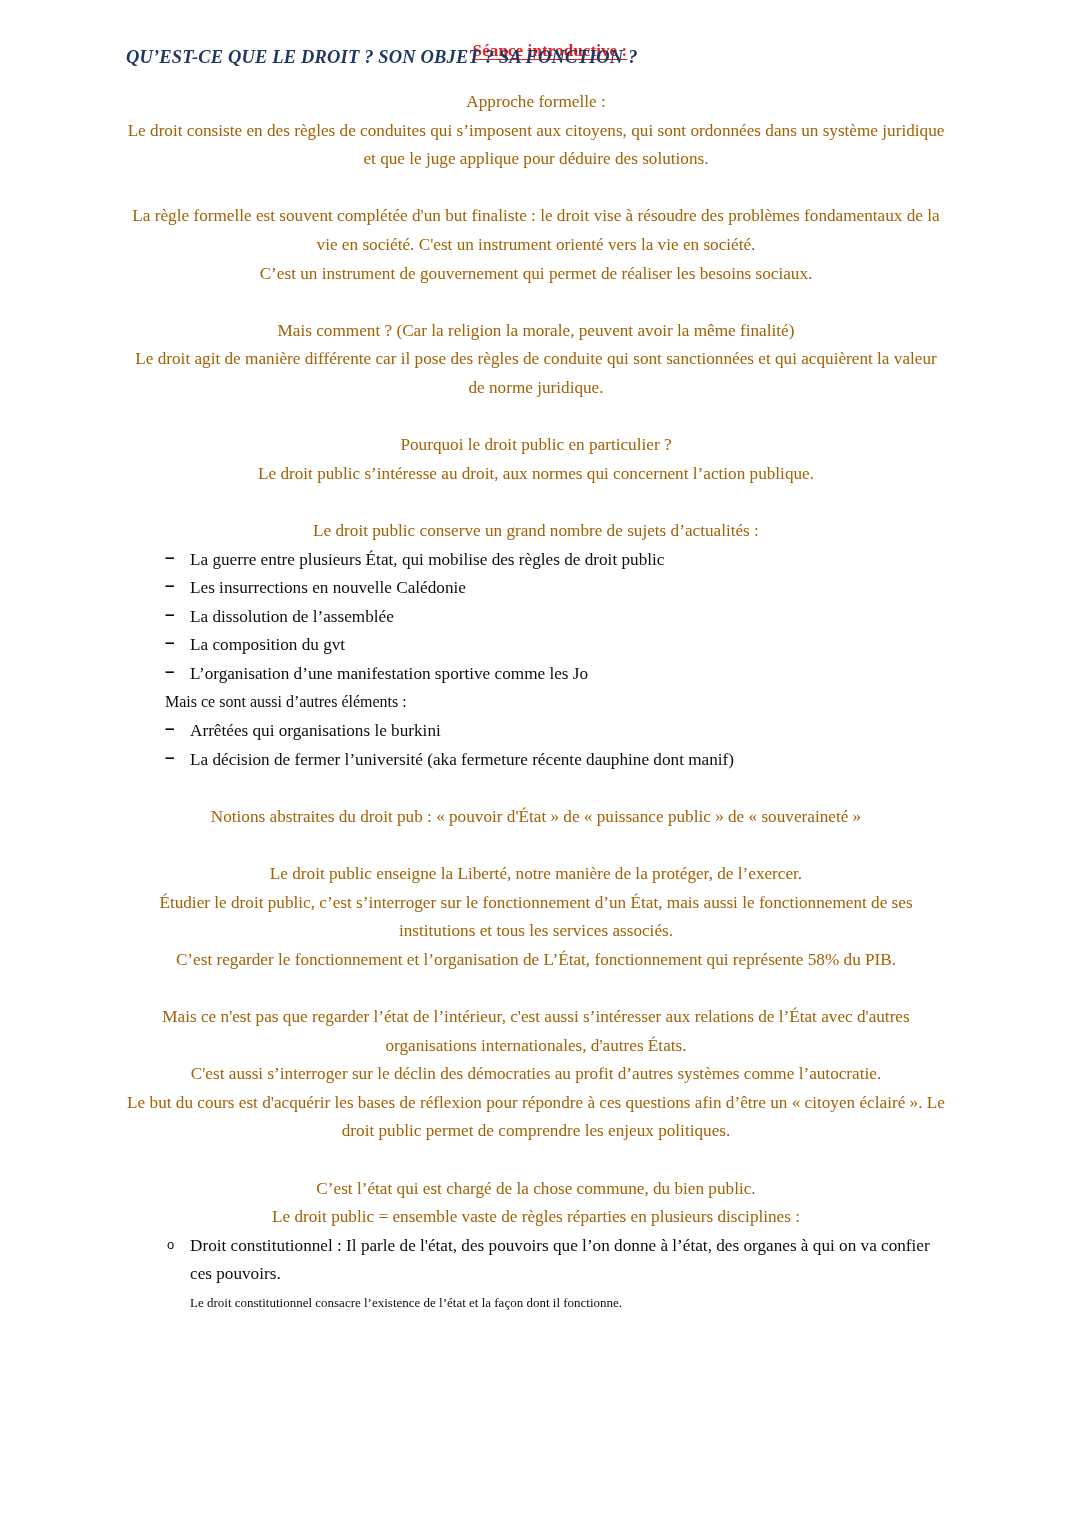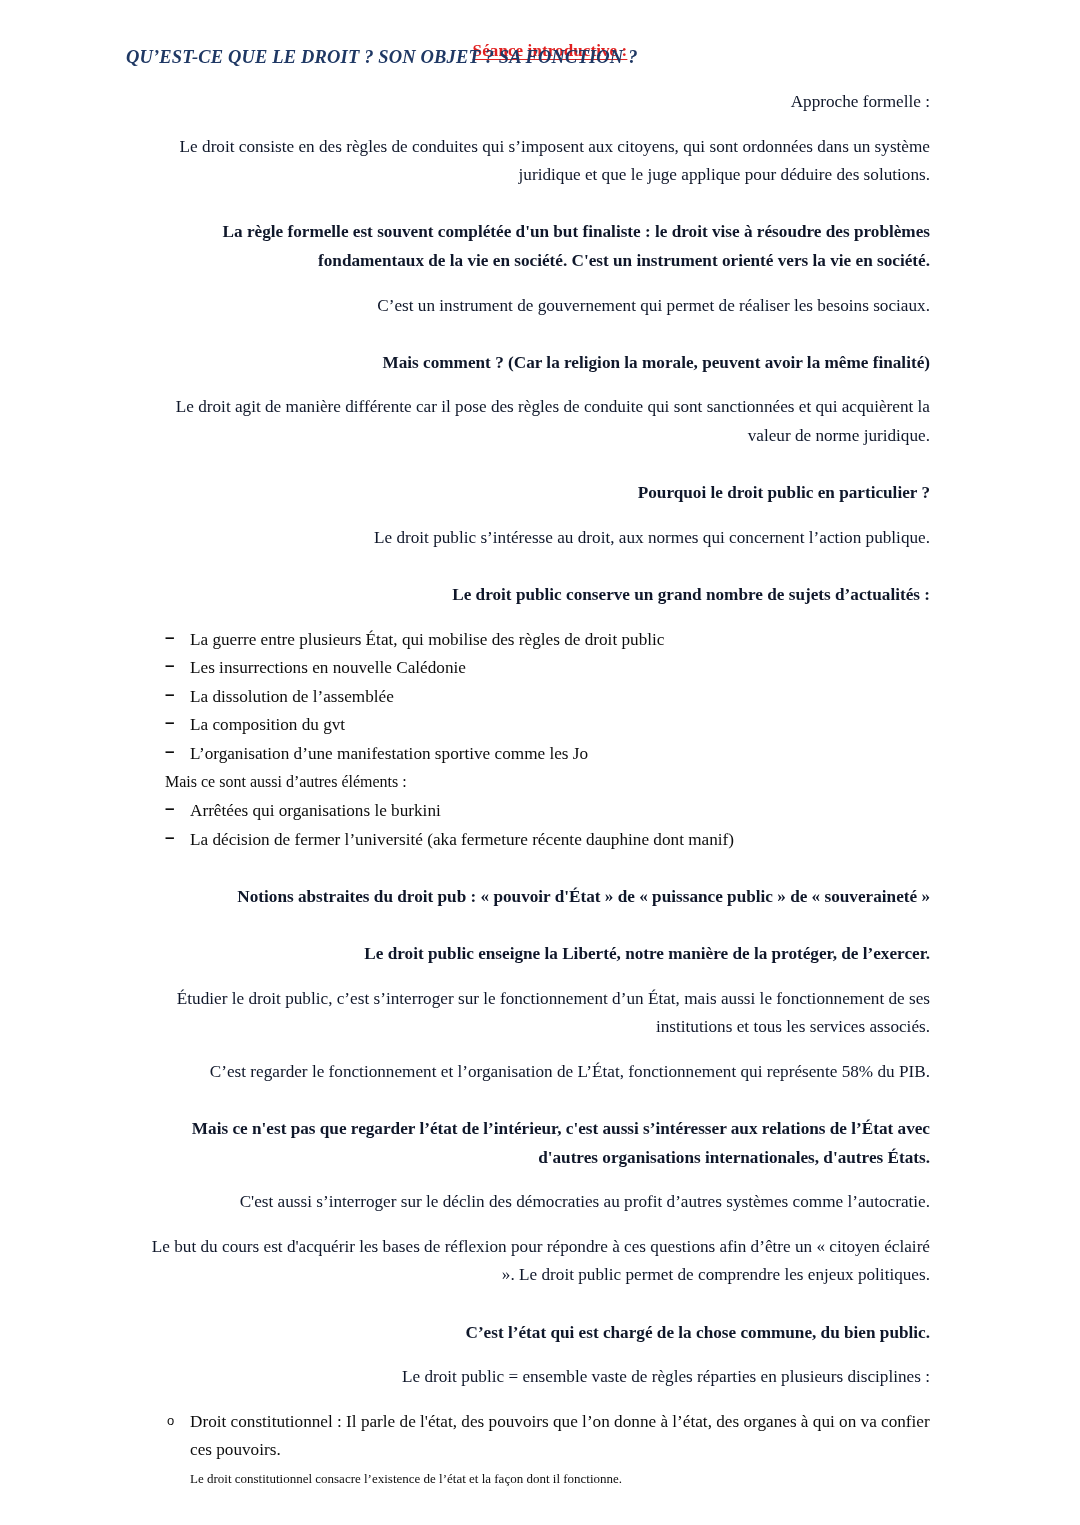--- a/index.html
+++ b/index.html
@@ -55,29 +55,28 @@
     font-weight: bold;
     font-style: italic;
     font-size: 18.5px;
     margin: 0;
     padding-top: 47px;
     letter-spacing: 0.15px;
   }
 
   
   .para {
-    color: #0f172a;
+    color: #a16207;
     font-size: 17.2px;
     line-height: 28.6px;
-    margin: 16px;
-    text-align: right;
+    margin: 0;
+    text-align: center;
   }
   .para.gap {
     margin-top: 28.6px;
-    font-weight: bold;
   }
   .para.first {
     margin-top: 20px;
   }
 
   
   .list {
     list-style: none;
     margin: 0;
     padding: 0;

